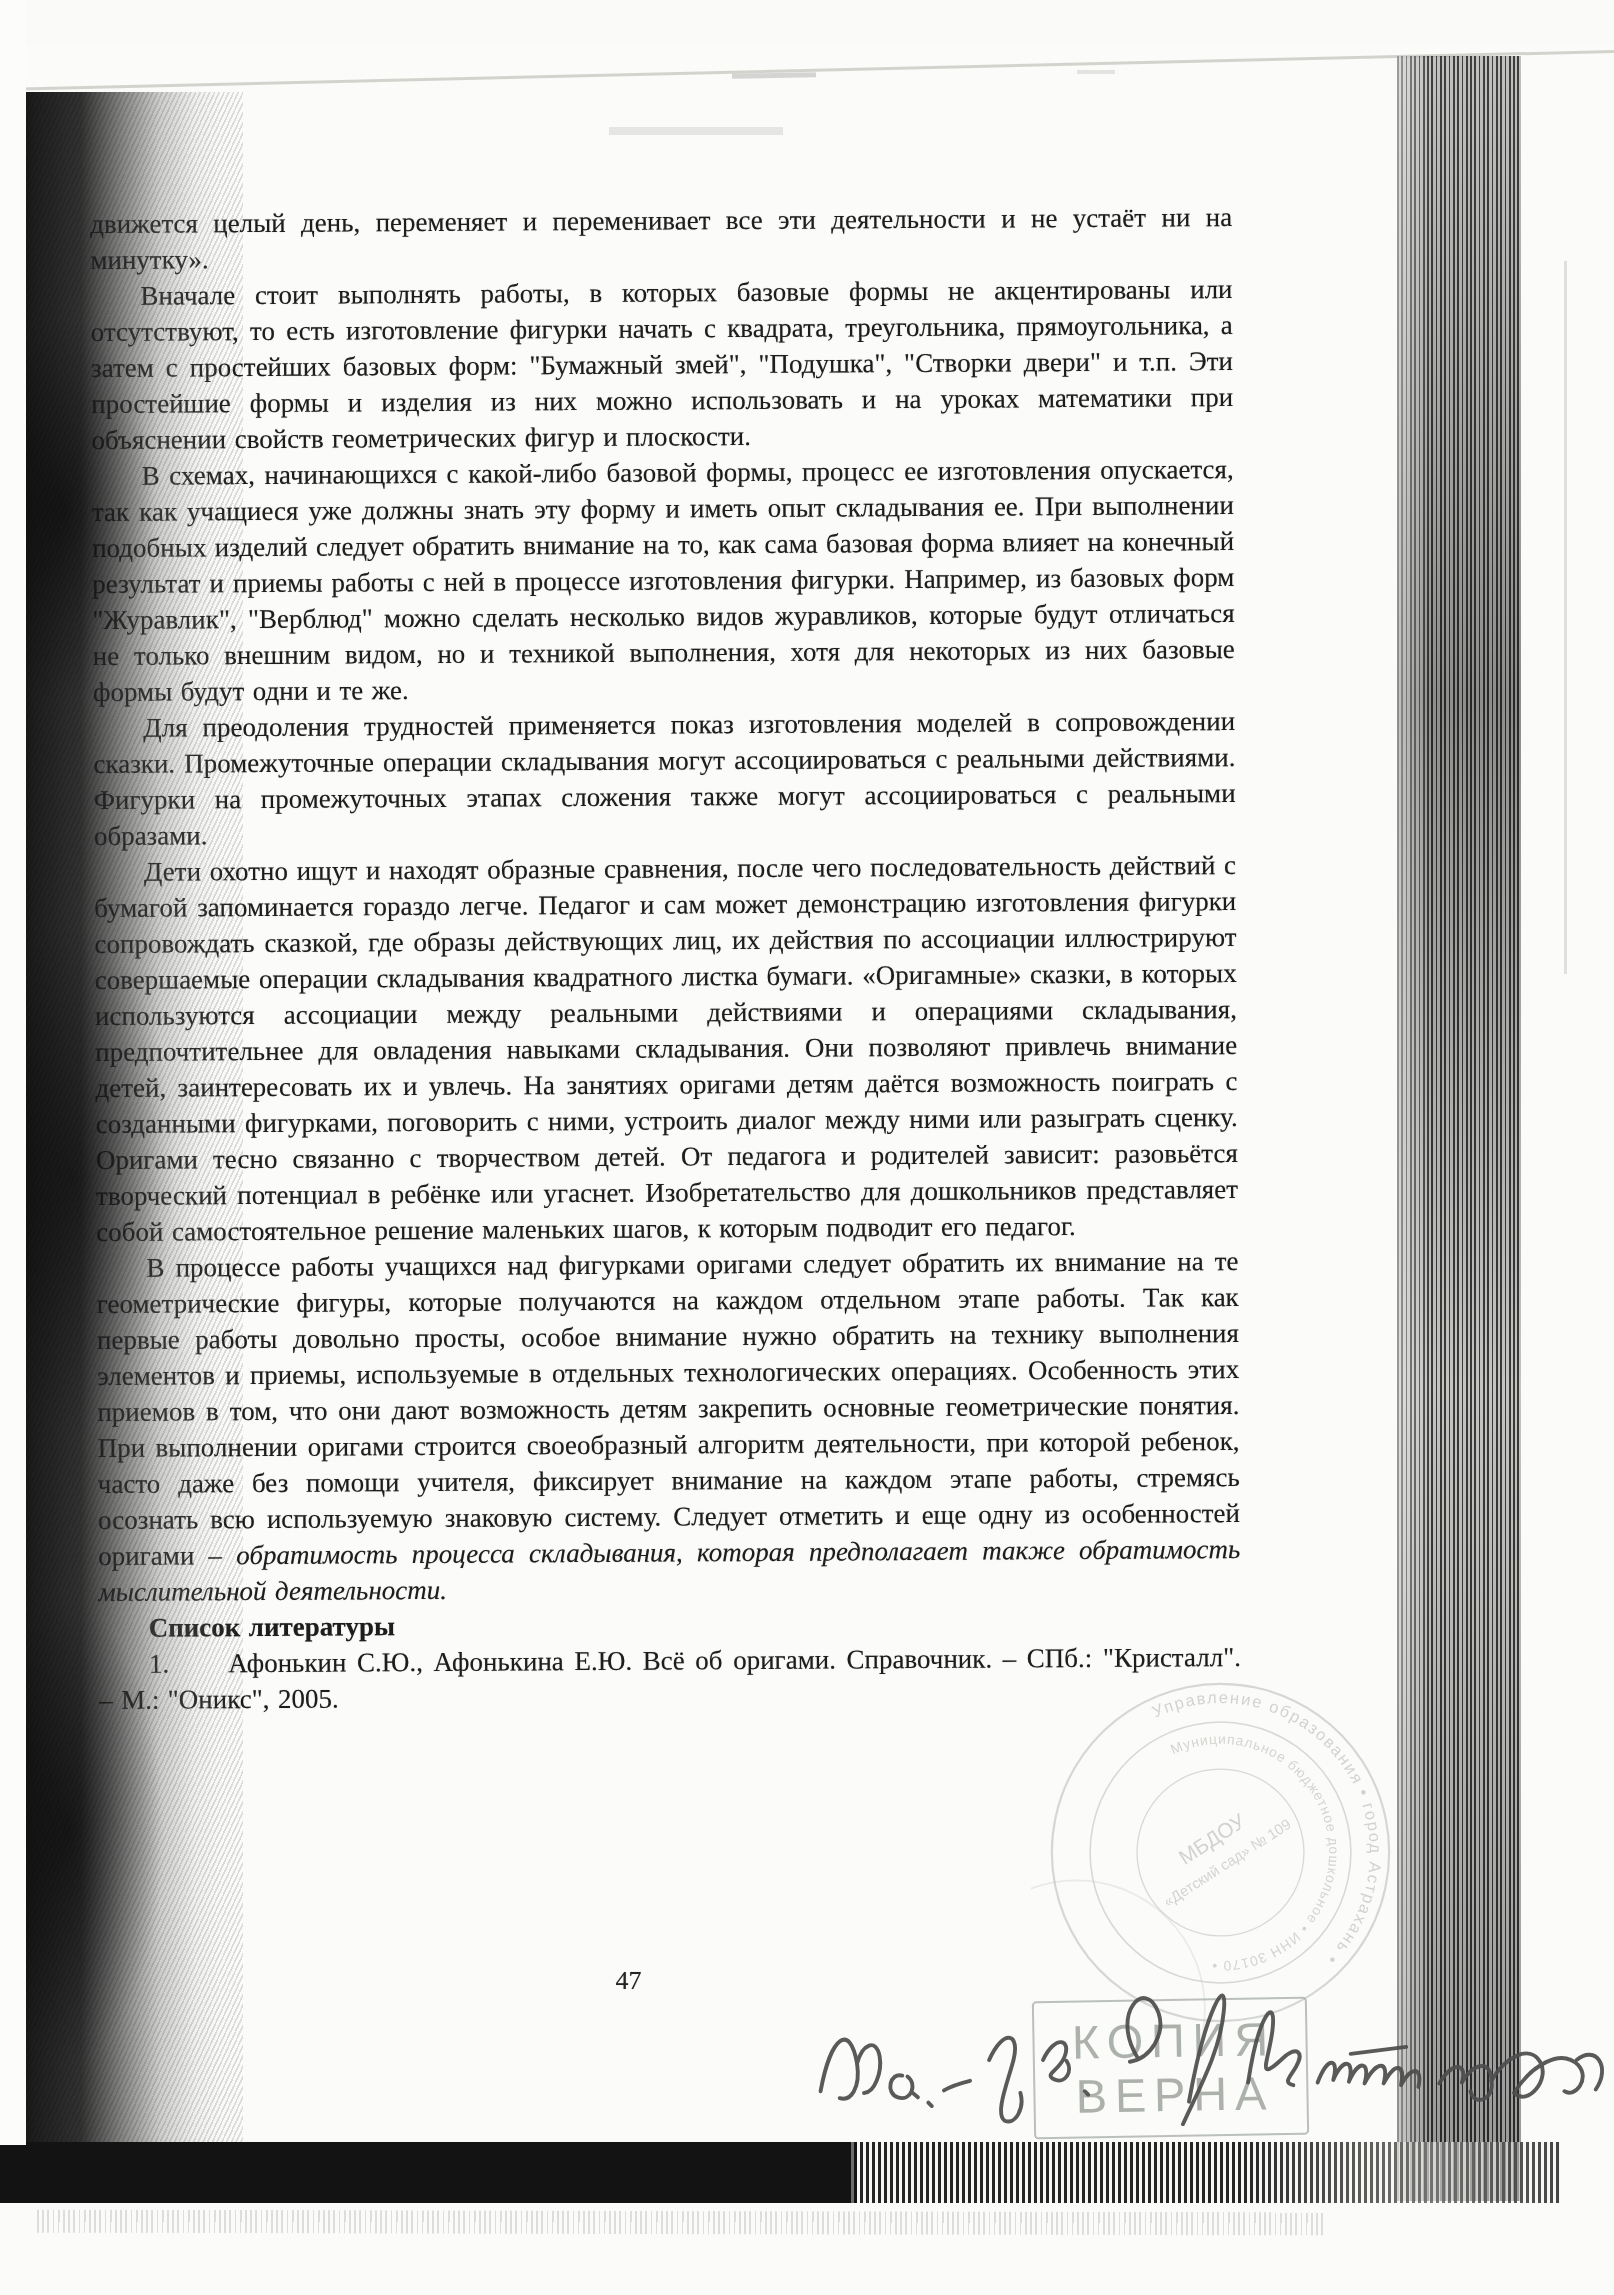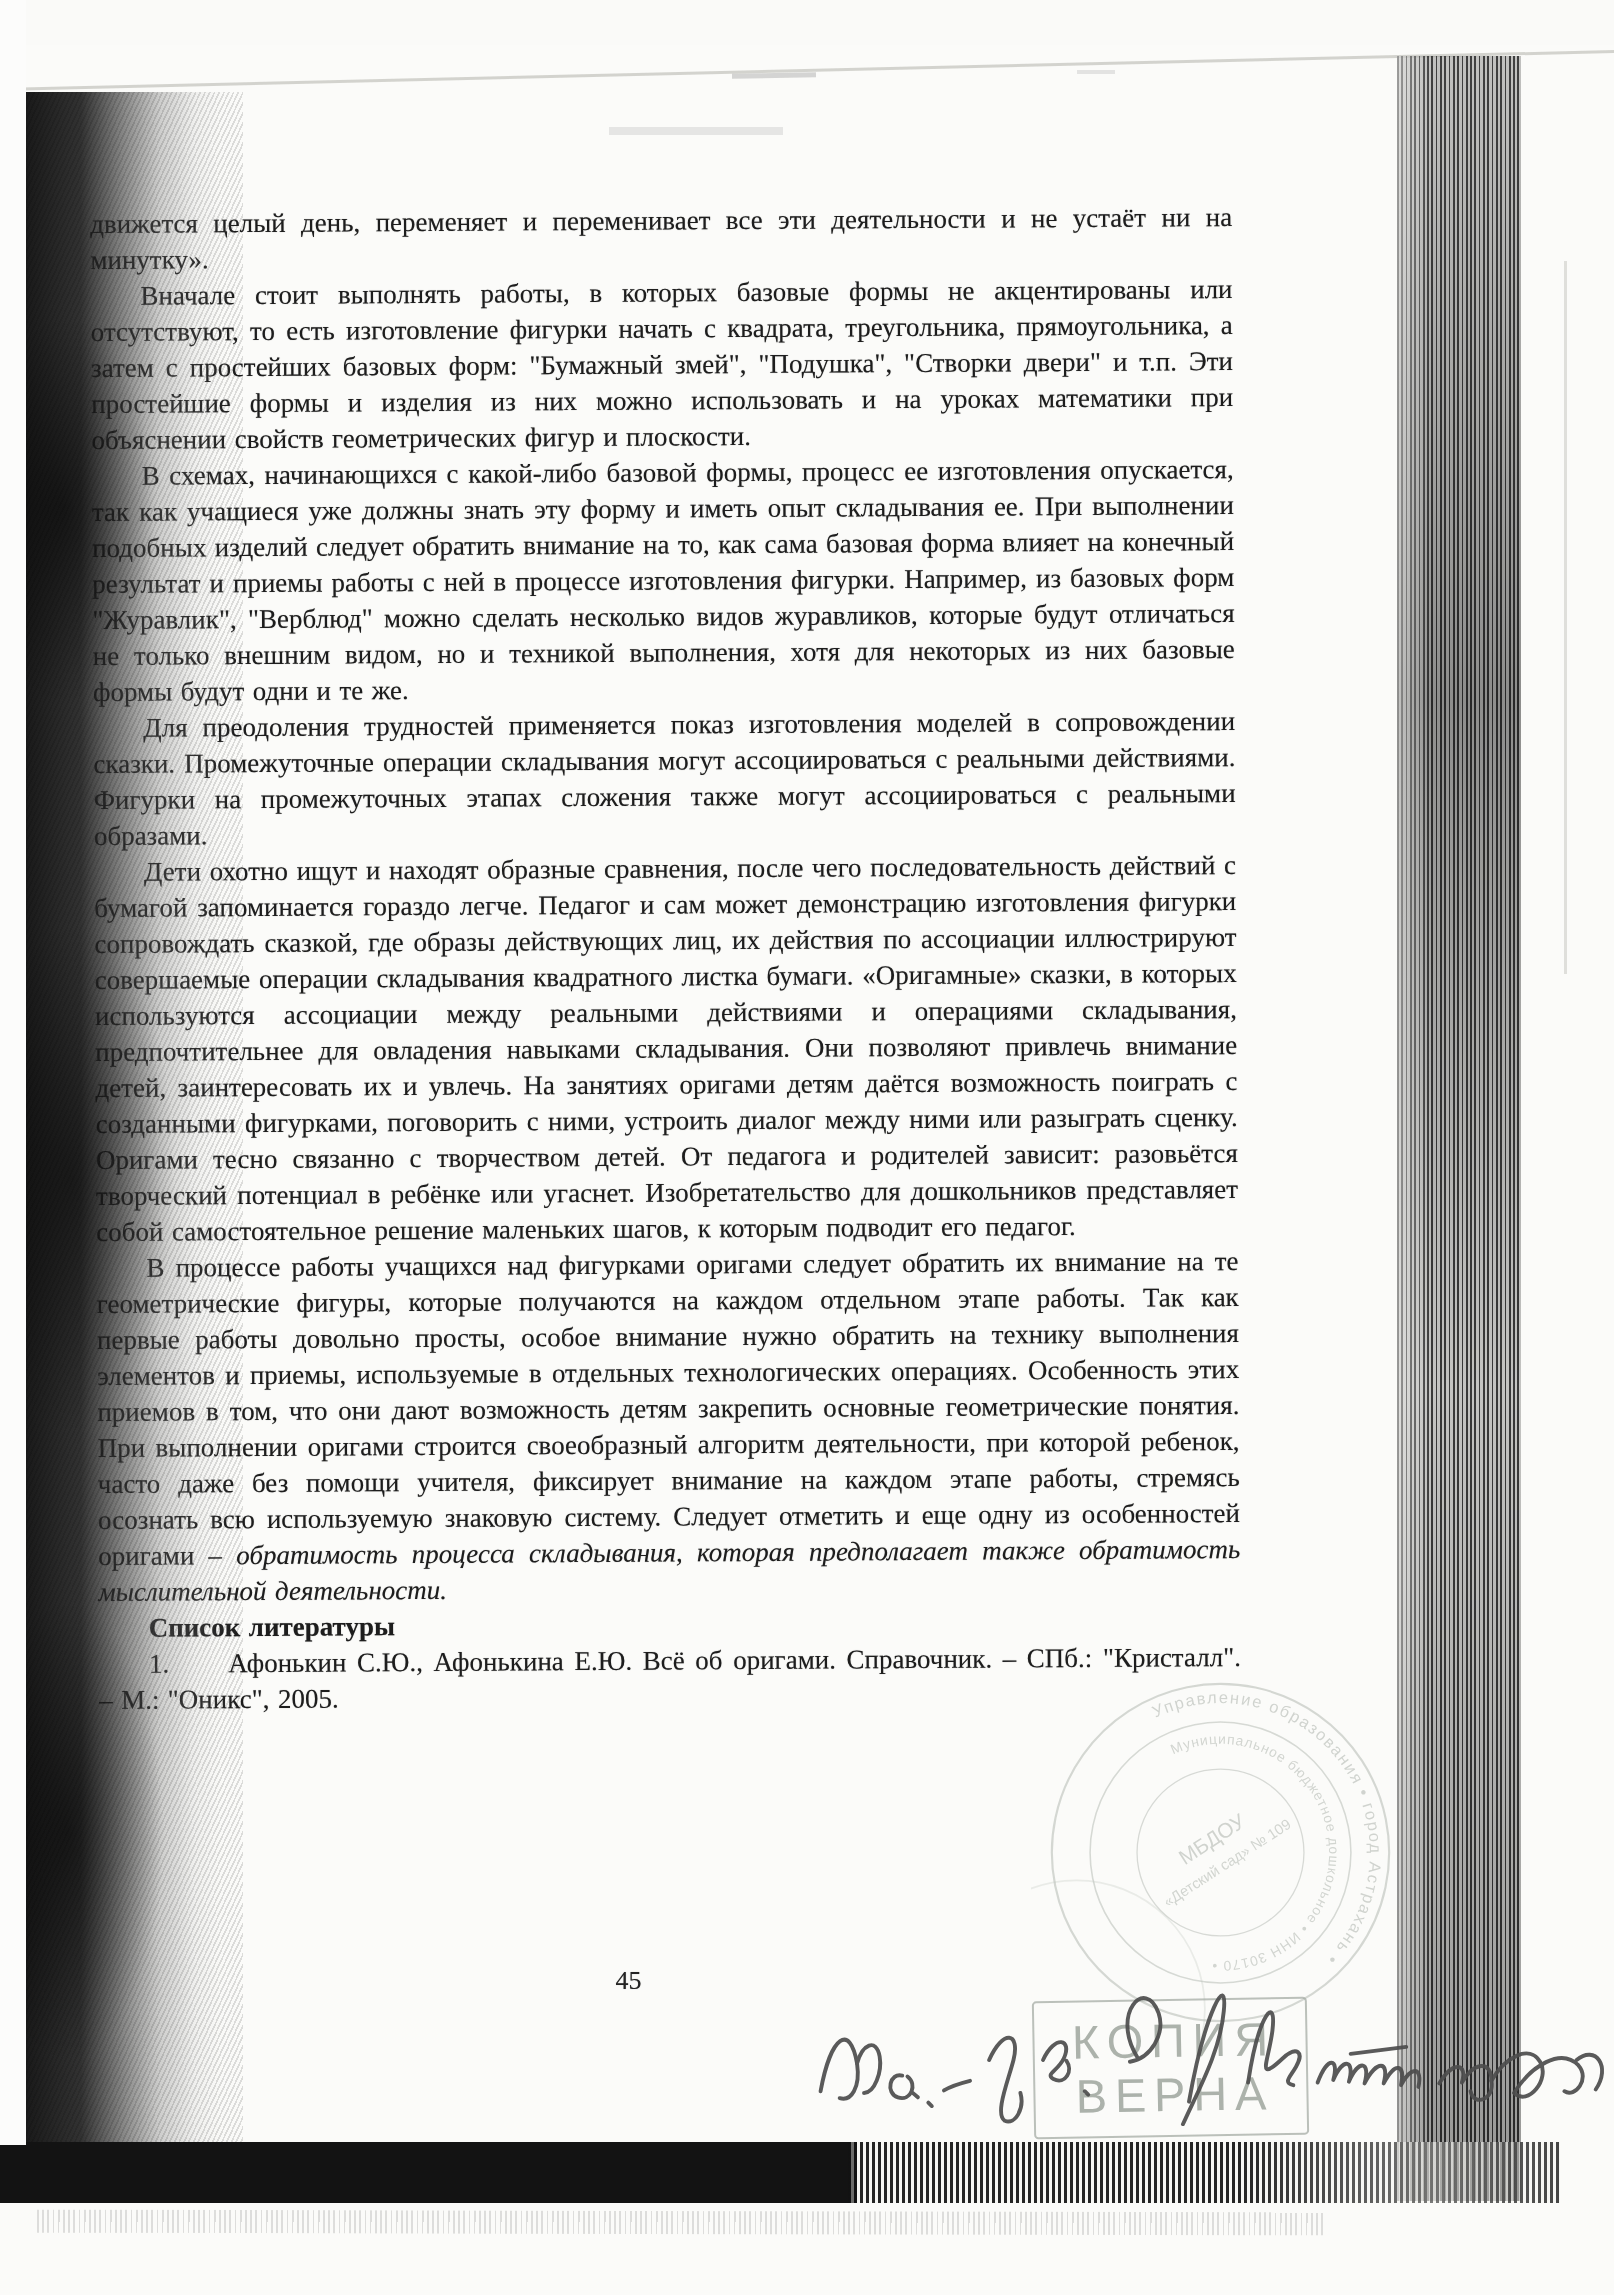--- a/index.html
+++ b/index.html
@@ -82,21 +82,21 @@
     <p class="no-indent">движется целый день, переменяет и переменивает все эти деятельности и не устаёт ни на минутку».</p>
     <p>Вначале стоит выполнять работы, в которых базовые формы не акцентированы или отсутствуют, то есть изготовление фигурки начать с квадрата, треугольника, прямоугольника, а затем с простейших базовых форм: "Бумажный змей", "Подушка", "Створки двери" и т.п. Эти простейшие формы и изделия из них можно использовать и на уроках математики при объяснении свойств геометрических фигур и плоскости.</p>
     <p>В схемах, начинающихся с какой-либо базовой формы, процесс ее изготовления опускается, так как учащиеся уже должны знать эту форму и иметь опыт складывания ее. При выполнении подобных изделий следует обратить внимание на то, как сама базовая форма влияет на конечный результат и приемы работы с ней в процессе изготовления фигурки. Например, из базовых форм "Журавлик", "Верблюд" можно сделать несколько видов журавликов, которые будут отличаться не только внешним видом, но и техникой выполнения, хотя для некоторых из них базовые формы будут одни и те же.</p>
     <p>Для преодоления трудностей применяется показ изготовления моделей в сопровождении сказки. Промежуточные операции складывания могут ассоциироваться с реальными действиями. Фигурки на промежуточных этапах сложения также могут ассоциироваться с реальными образами.</p>
     <p>Дети охотно ищут и находят образные сравнения, после чего последовательность действий с бумагой запоминается гораздо легче. Педагог и сам может демонстрацию изготовления фигурки сопровождать сказкой, где образы действующих лиц, их действия по ассоциации иллюстрируют совершаемые операции складывания квадратного листка бумаги. «Оригамные» сказки, в которых используются ассоциации между реальными действиями и операциями складывания, предпочтительнее для овладения навыками складывания. Они позволяют привлечь внимание детей, заинтересовать их и увлечь. На занятиях оригами детям даётся возможность поиграть с созданными фигурками, поговорить с ними, устроить диалог между ними или разыграть сценку. Оригами тесно связанно с творчеством детей. От педагога и родителей зависит: разовьётся творческий потенциал в ребёнке или угаснет. Изобретательство для дошкольников представляет собой самостоятельное решение маленьких шагов, к которым подводит его педагог.</p>
     <p><span>В процессе работы учащихся над фигурками оригами следует обратить их внимание на те геометрические фигуры, которые получаются на каждом отдельном этапе работы. Так как первые работы довольно просты, особое внимание нужно обратить на технику выполнения элементов и приемы, используемые в отдельных технологических операциях. Особенность этих приемов в том, что они дают возможность детям закрепить основные геометрические понятия. При выполнении оригами строится своеобразный алгоритм деятельности, при которой ребенок, часто даже без помощи учителя, фиксирует внимание на каждом этапе работы, стремясь осознать всю используемую знаковую систему. Следует отметить и еще одну из особенностей оригами – </span><span class="it">обратимость процесса складывания, которая предполагает также обратимость мыслительной деятельности.</span></p>
     <p class="bib-head">Список литературы</p>
     <p><span>1.</span><span class="ref-gap"></span><span>Афонькин С.Ю., Афонькина Е.Ю. Всё об оригами. Справочник. – СПб.: "Кристалл". – М.: "Оникс", 2005.</span></p>
   </div>
 
-  <div class="page-number">45</div>
+  <div class="page-number">47</div>
 
   <svg class="round-stamp" width="379" height="379" viewBox="0 0 436 436">
     <defs>
       <path id="arcOuter" d="M 218,46 A 172,172 0 1 1 217.9,46" fill="none"></path>
       <path id="arcInner" d="M 218,93 A 125,125 0 1 1 217.9,93" fill="none"></path>
     </defs>
     <g transform="rotate(-33 218 218)" opacity="0.55">
       <circle cx="218" cy="218" r="194" fill="none" stroke="#b5bbb4" stroke-width="2.5"></circle>
       <circle cx="218" cy="218" r="150" fill="none" stroke="#b8beb7" stroke-width="1.8"></circle>
       <circle cx="218" cy="218" r="96" fill="none" stroke="#babfb9" stroke-width="1.5"></circle>

